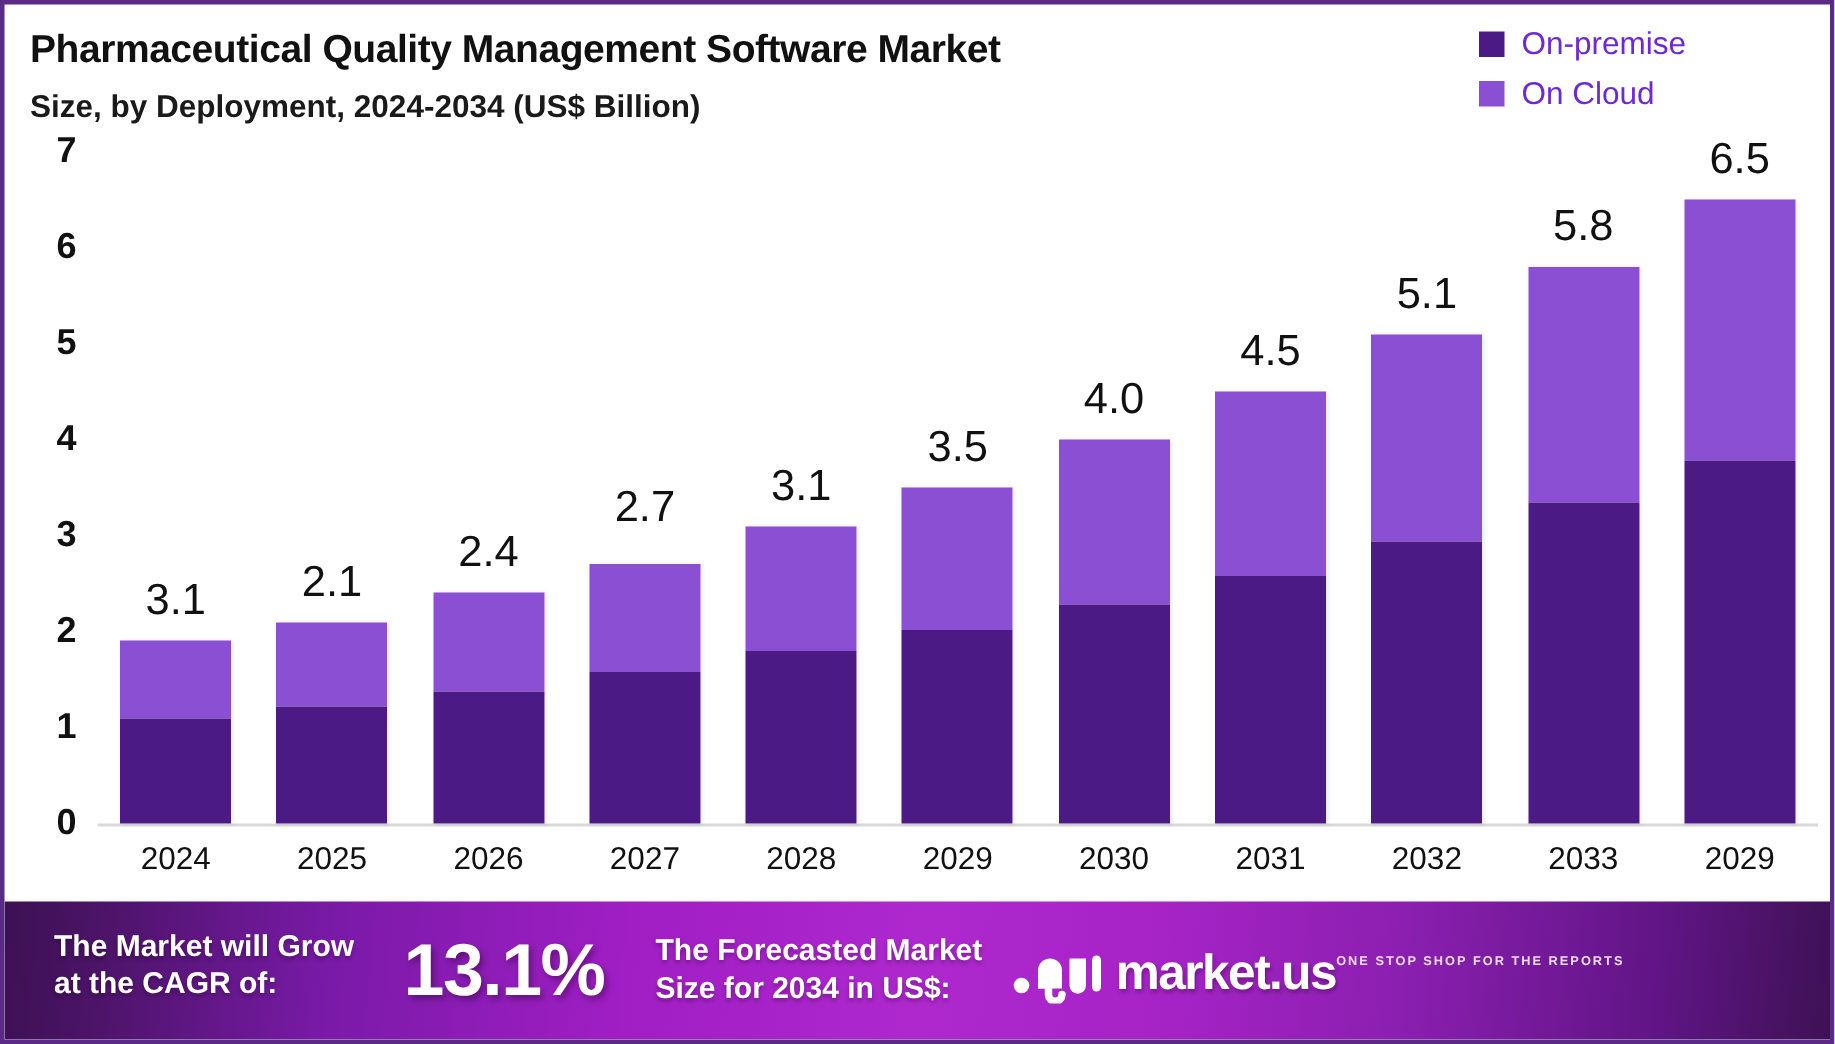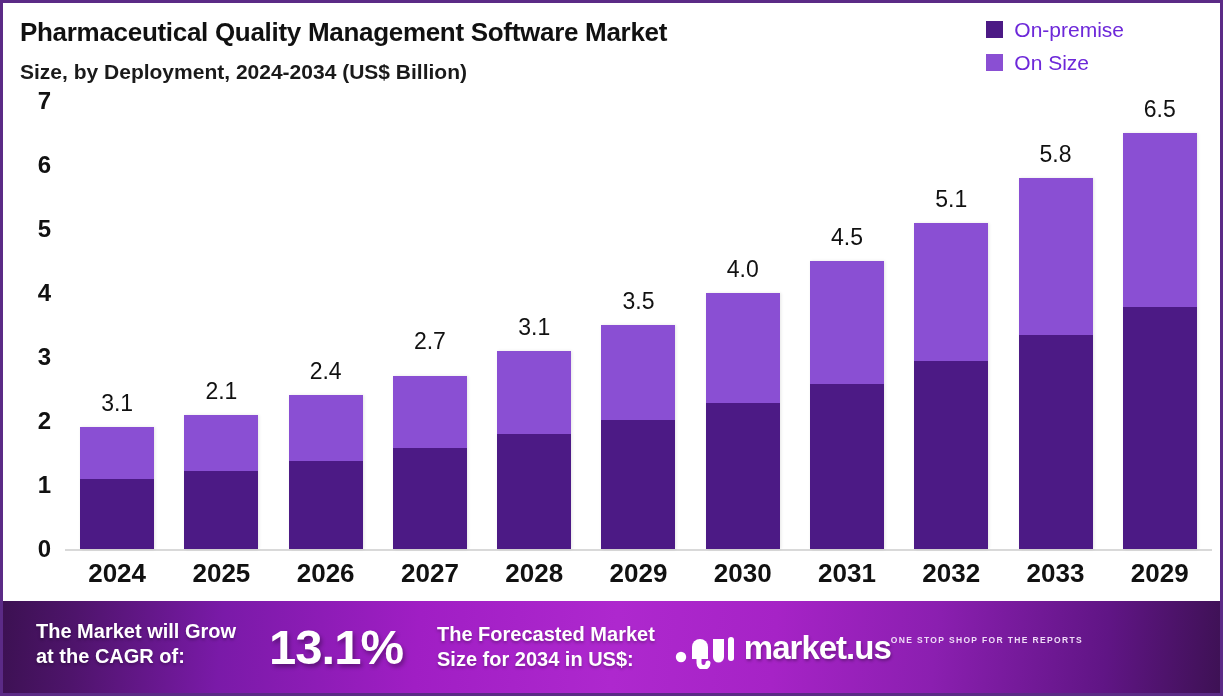--- a/index.html
+++ b/index.html
@@ -67,40 +67,40 @@
     width: 7.1%;
     display: flex;
     flex-direction: column;
     justify-content: flex-end;
     align-items: center;
     height: 100%;
   }
   .bar-value {
     position: absolute;
     left: 50%; transform: translateX(-50%);
-    font-size: 23px; color: #111; white-space: nowrap;
+    font-size: 29px; color: #111; white-space: nowrap;
   }
   .bar-stack {
     width: 74px;
     display: flex; flex-direction: column; justify-content: flex-end;
     box-shadow: 1px 0 3px rgba(0,0,0,0.10);
   }
   .seg-cloud { width: 100%; background: #8A4FD3; }
   .seg-premise { width: 100%; background: #4C1A85; }
 
   .x-labels {
     position: absolute;
     left: 62px; right: 14px;
     top: 452px; height: 40px;
     display: flex; justify-content: space-around; align-items: center;
   }
   .x-label {
     width: 7.1%;
     text-align: center;
-    font-size: 26px; font-weight: 700; color: #111;
+    font-size: 21px; font-weight: 400; color: #111;
   }
 
   
   .footer {
     position: absolute;
     left: 0; bottom: 0; width: 1223px; height: 92px;
     background: linear-gradient(95deg,
         #3C1152 0%, #4E146B 6%, #7A1AA8 18%,
         #A01EC4 34%, #AE28CE 50%, #A623C6 63%,
         #8B1FB0 76%, #601585 90%, #3C1152 100%);
@@ -140,21 +140,21 @@
     <div class="subtitle">Size, by Deployment, 2024-2034 (US$ Billion)</div>
   </div>
 
   <div class="legend">
     <div class="legend-row">
       <span class="legend-swatch" style="background:#4C1A85"></span>
       <span class="legend-label">On-premise</span>
     </div>
     <div class="legend-row">
       <span class="legend-swatch" style="background:#8A4FD3"></span>
-      <span class="legend-label">On Size</span>
+      <span class="legend-label">On Cloud</span>
     </div>
   </div>
 
   <div class="plot">
     <div class="y-axis" id="y-axis">
         <div class="y-tick" style="top: 448px;">0</div>
         <div class="y-tick" style="top: 384px;">1</div>
         <div class="y-tick" style="top: 320px;">2</div>
         <div class="y-tick" style="top: 256px;">3</div>
         <div class="y-tick" style="top: 192px;">4</div>

